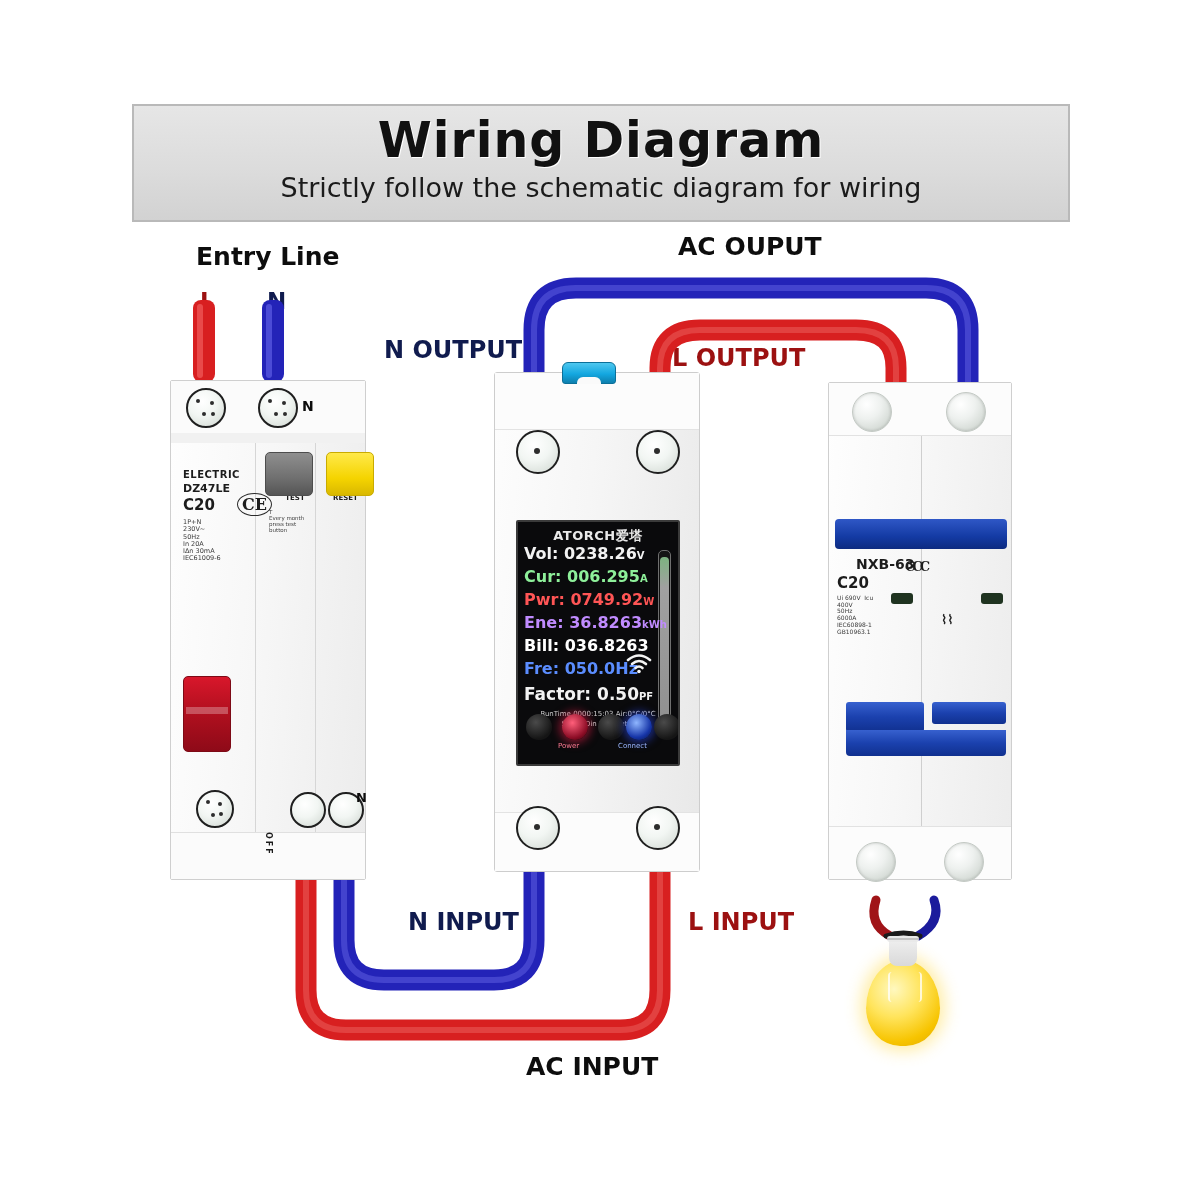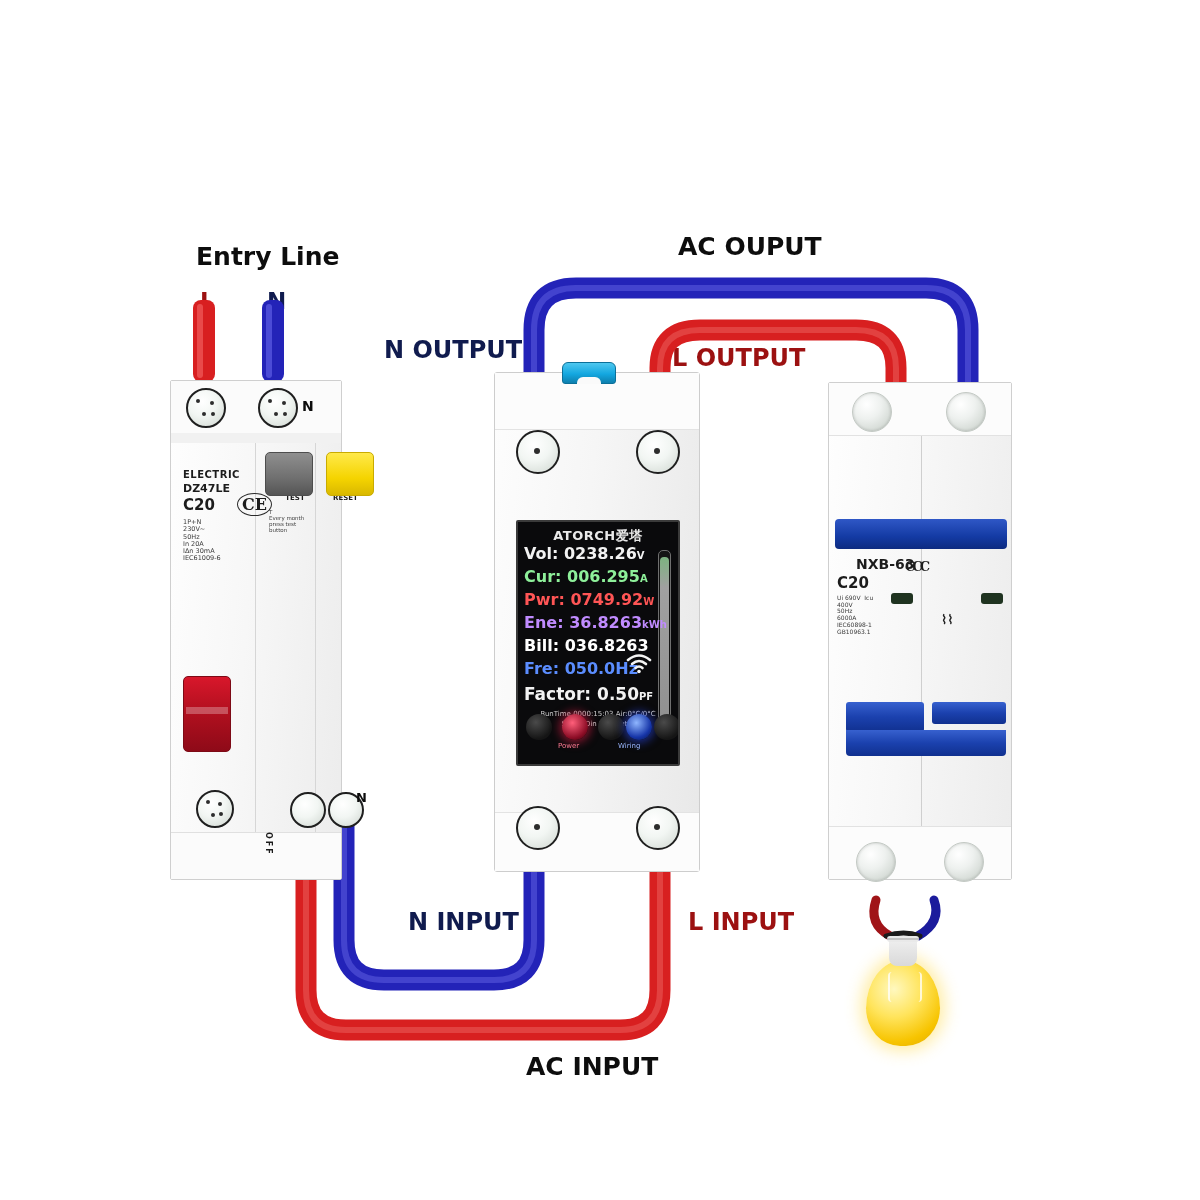--- a/index.html
+++ b/index.html
@@ -104,20 +104,24 @@
     background:repeating-linear-gradient(180deg,#e9e9e9 0 2px,#c2c2c2 2px 4px);}
   .bulb-filament{position:absolute;left:888px;top:972px;width:30px;height:30px;
     border-left:2px solid rgba(255,255,255,.75);border-right:2px solid rgba(255,255,255,.75);
     border-radius:4px;}
 </style>
 </head>
 <body>
 
 <div id="stage">
 
+  <div class="banner">
+    <div class="banner-title">Wiring Diagram</div>
+    <div class="banner-sub">Strictly follow the schematic diagram for wiring</div>
+  </div>
 
   <div class="lbl" style="left:196px;top:242px;font-size:25px;">Entry Line</div>
   <div class="lbl red" style="left:200px;top:288px;font-size:23px;">L</div>
   <div class="lbl navy" style="left:267px;top:288px;font-size:23px;">N</div>
   <div class="lbl" style="left:678px;top:232px;font-size:25px;">AC OUPUT</div>
   <div class="lbl navy" style="left:384px;top:336px;font-size:24px;">N OUTPUT</div>
   <div class="lbl red" style="left:672px;top:344px;font-size:24px;">L OUTPUT</div>
   <div class="lbl navy" style="left:408px;top:908px;font-size:24px;">N INPUT</div>
   <div class="lbl red" style="left:688px;top:908px;font-size:24px;">L INPUT</div>
   <div class="lbl" style="left:526px;top:1052px;font-size:25px;">AC INPUT</div>
@@ -158,21 +162,21 @@
   </div>
 
   <div class="wire" style="left:0;top:0;">
     <svg width="1200" height="1200">
       <path d="M876,900 Q868,924 890,936" stroke="#a01418" stroke-width="9" fill="none" stroke-linecap="round"></path>
       <path d="M934,900 Q942,922 918,936" stroke="#1b1b9c" stroke-width="9" fill="none" stroke-linecap="round"></path>
       <path d="M886,936 q18,-6 34,0" stroke="#1a1a1a" stroke-width="5" fill="none" stroke-linecap="round"></path>
     </svg>
   </div>
 
-  <div class="dev body-white" style="left:170px;top:380px;width:172px;height:500px;border-radius:2px;">
+  <div class="dev body-white" style="left:170px;top:380px;width:196px;height:500px;border-radius:2px;">
     <div class="seam" style="left:84px;"></div>
     <div class="seam" style="left:144px;"></div>
 
     <div style="position:absolute;left:0;top:0;width:100%;height:52px;background:#fbfbfb;border-bottom:1px solid #e0e0e0;"></div>
 
     <div style="position:absolute;left:0;top:52px;width:100%;height:10px;background:#f1f1f1;"></div>
 
     <div class="tinytext" style="left:12px;top:88px;font-size:10px;font-weight:bold;letter-spacing:.5px;">ELECTRIC</div>
     <div class="tinytext" style="left:12px;top:102px;font-size:11px;font-weight:bold;">DZ47LE</div>
     <div class="tinytext" style="left:12px;top:116px;font-size:15px;font-weight:bold;">C20</div>
@@ -271,21 +275,21 @@
     <div class="scr-foot" style="top:188px;">RunTime 0000:15:03  Air:0°C/0°C</div>
     <div class="scr-foot" style="top:198px;">Smart Din Rail Meter</div>
 
     <div class="btnrow">
       <div class="mbtn k" style="left:8px;"></div>
       <div class="mbtn r" style="left:44px;"></div>
       <div class="mbtn k" style="left:80px;"></div>
       <div class="mbtn b" style="left:108px;"></div>
       <div class="mbtn k" style="left:136px;"></div>
       <div class="mbtn-lbl" style="left:40px;color:#ff7b93;">Power</div>
-      <div class="mbtn-lbl" style="left:100px;color:#9ab6ff;">Wiring</div>
+      <div class="mbtn-lbl" style="left:100px;color:#9ab6ff;">Connect</div>
     </div>
   </div>
 
   <div class="dev body-white" style="left:828px;top:382px;width:184px;height:498px;border-radius:2px;">
     <div class="seam" style="left:92px;background:#cfcfcf;"></div>
     <div style="position:absolute;left:0;top:0;width:100%;height:52px;background:#fcfcfc;border-bottom:1px solid #e2e2e2;"></div>
     <div style="position:absolute;left:0;bottom:0;width:100%;height:52px;background:#fcfcfc;border-top:1px solid #e2e2e2;"></div>
 
     <div style="position:absolute;left:6px;top:136px;width:172px;height:30px;border-radius:4px;
                 background:linear-gradient(180deg,#2f57c6 0%,#133aa3 60%,#0d2b80 100%);"></div>

